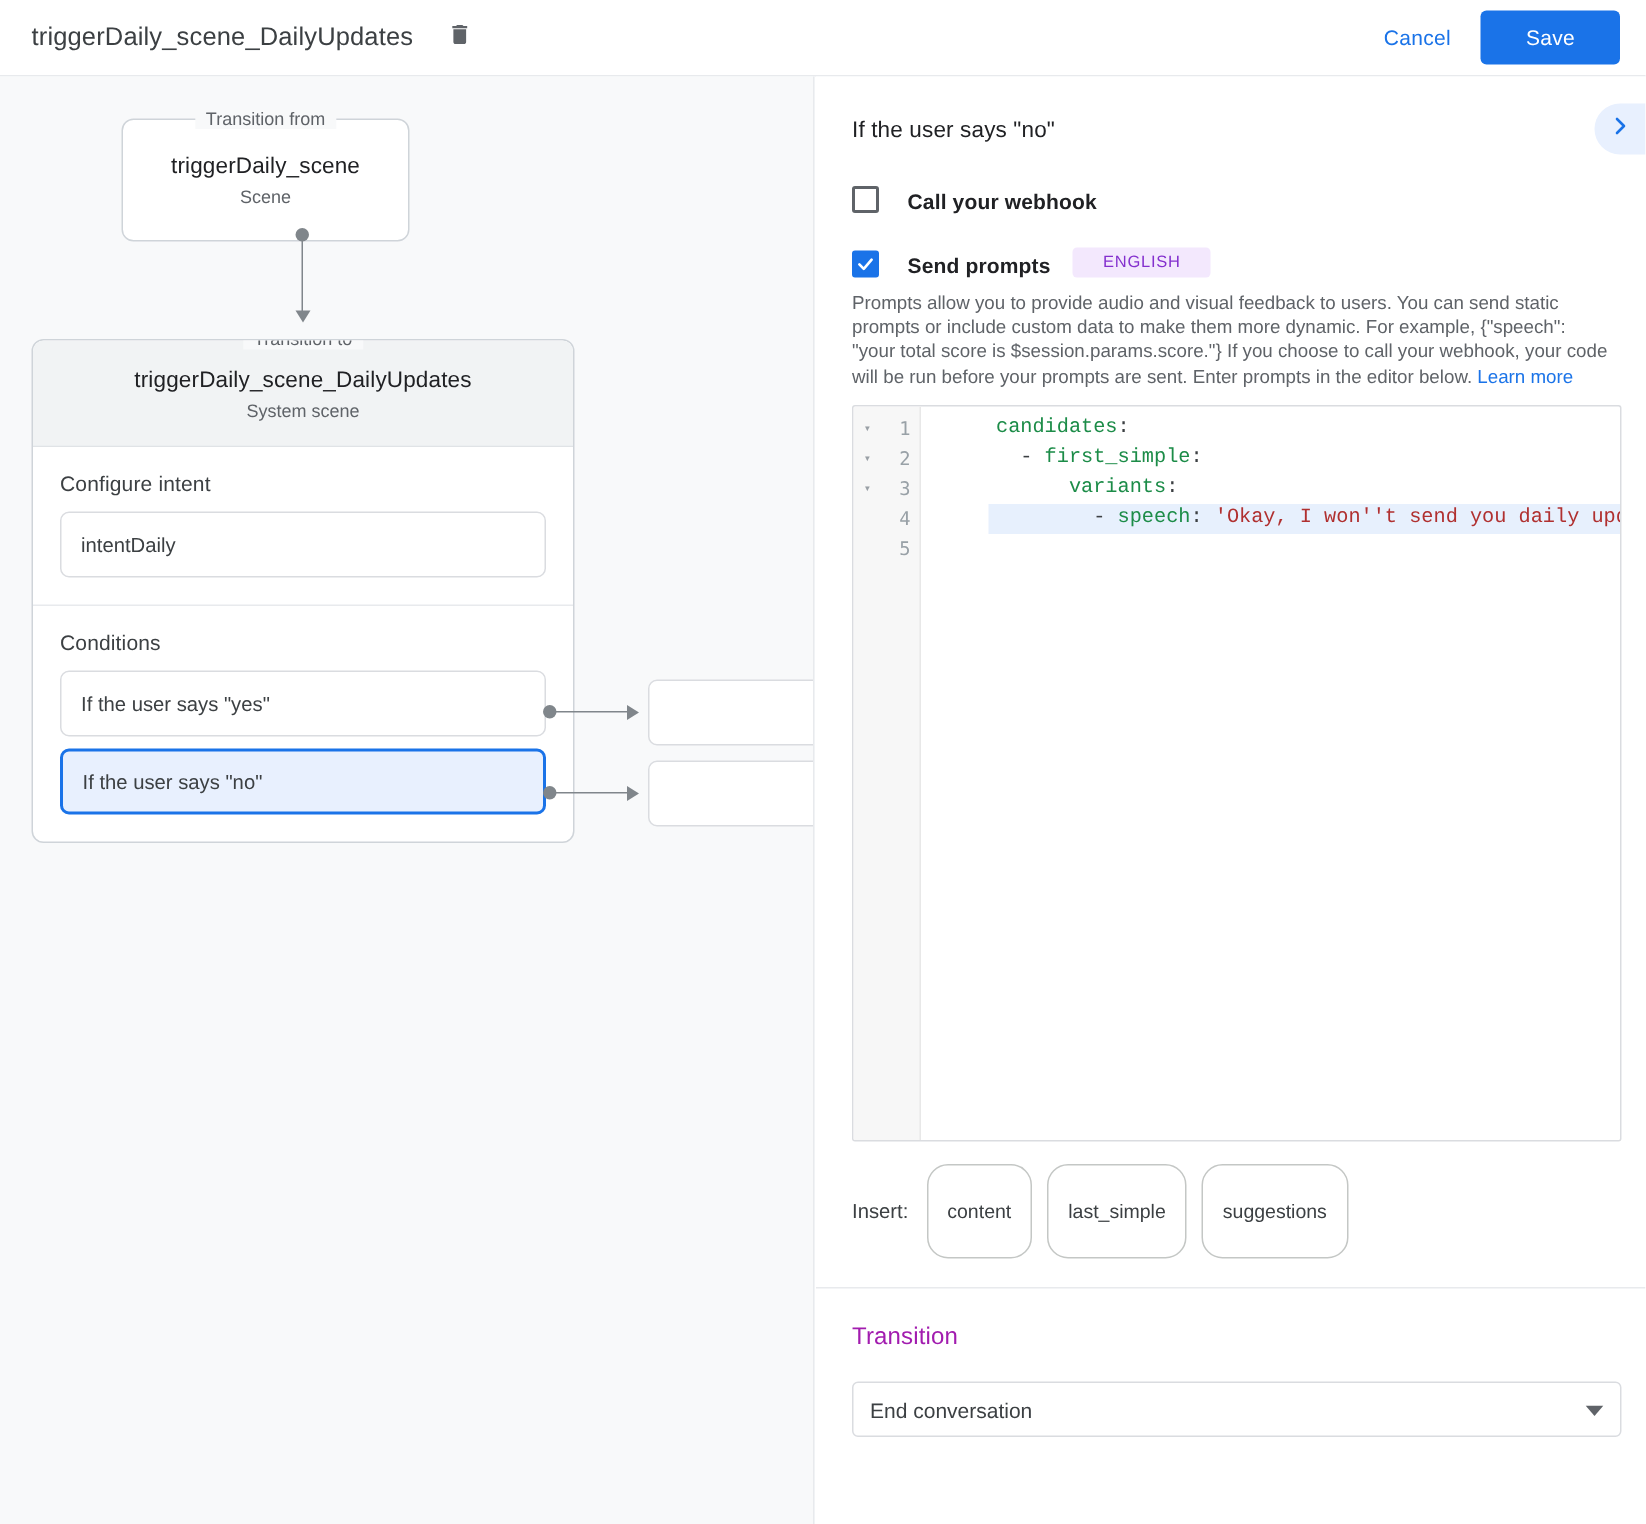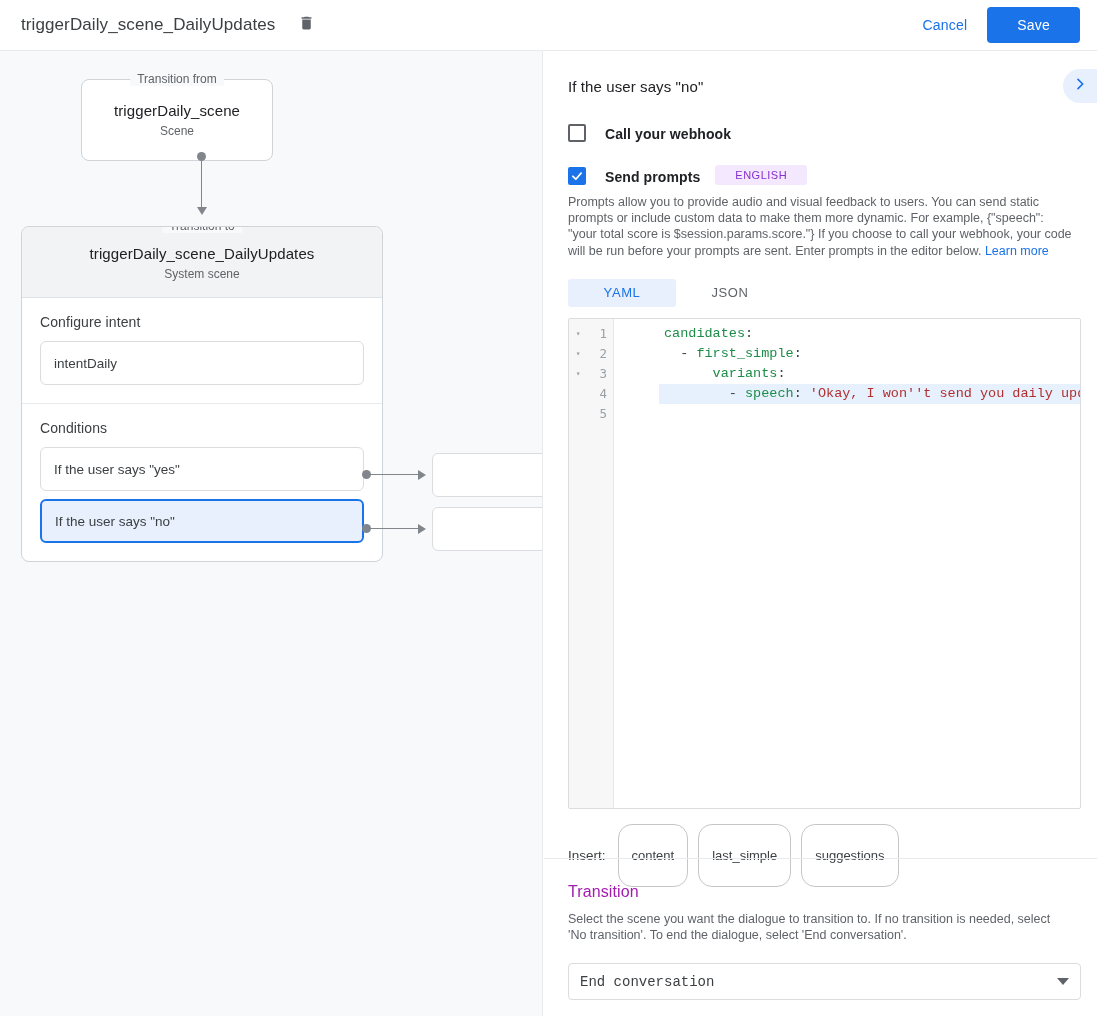--- a/index.html
+++ b/index.html
@@ -290,21 +290,21 @@
   .transition-block { position: absolute; top: 832px; left: 24px; width: 513px; }
   .t-title { font-size: 16px; color: #a21caf; letter-spacing: .1px; }
   .t-desc {
     margin-top: 10px; font-size: 12.5px; color: #5f6368;
     line-height: 16.2px; max-width: 498px;
   }
   .select {
     margin-top: 20px;
     height: 37px; border: 1px solid #dadce0; border-radius: 4px;
     display: flex; align-items: center; padding: 0 11px;
-    font-size: 14px; color: #3c4043; cursor: pointer; background: #fff; font-family: Liberation Mono, monospace;
+    font-size: 14px; color: #3c4043; cursor: pointer; background: #fff;
   }
   .select .caret { margin-left: auto; }
 </style>
 </head>
 <body>
 
 <div class="topbar">
   <div class="topbar-title">triggerDaily_scene_DailyUpdates</div>
   <div class="trash-btn">
     <span>
@@ -387,24 +387,20 @@
         <svg width="14" height="14" viewBox="0 0 24 24" fill="none" stroke="#ffffff" stroke-width="3" stroke-linecap="round" stroke-linejoin="round" aria-hidden="true">
           <polyline points="5 12.5 10 17.5 19 7"></polyline>
         </svg>
       </div>
       <div class="check-label">Send prompts</div>
       <div class="lang-badge">ENGLISH</div>
     </div>
 
     <div class="desc"><span>Prompts allow you to provide audio and visual feedback to users. You can send static prompts or include custom data to make them more dynamic. For example, {"speech": "your total score is $session.params.score."} If you choose to call your webhook, your code will be run before your prompts are sent. Enter prompts in the editor below. </span><a>Learn more</a></div>
 
-    <div class="tabs">
-      <div class="tab active">YAML</div>
-      <div class="tab">JSON</div>
-    </div>
 
     <div class="editor">
       <div class="gutter" id="gutter">
           <div class="gl">
             <span class="fold">▾</span>
             <span class="gl-num">1</span>
           </div>
           <div class="gl">
             <span class="fold">▾</span>
             <span class="gl-num">2</span>
@@ -436,21 +432,20 @@
       <button class="chip">content</button>
       <button class="chip">last_simple</button>
       <button class="chip">suggestions</button>
     </div>
   </div>
 
   <div class="divider"></div>
 
   <div class="transition-block">
     <div class="t-title">Transition</div>
-    <div class="t-desc">Select the scene you want the dialogue to transition to. If no transition is needed, select 'No transition'. To end the dialogue, select 'End conversation'.</div>
     <div class="select">
       <span>End conversation</span>
       <span class="caret">
         <svg width="12" height="8" viewBox="0 0 12 8" aria-hidden="true">
           <path d="M0 0 L6 7 L12 0 Z" fill="#5f6368"></path>
         </svg>
       </span>
     </div>
   </div>
 </div>

